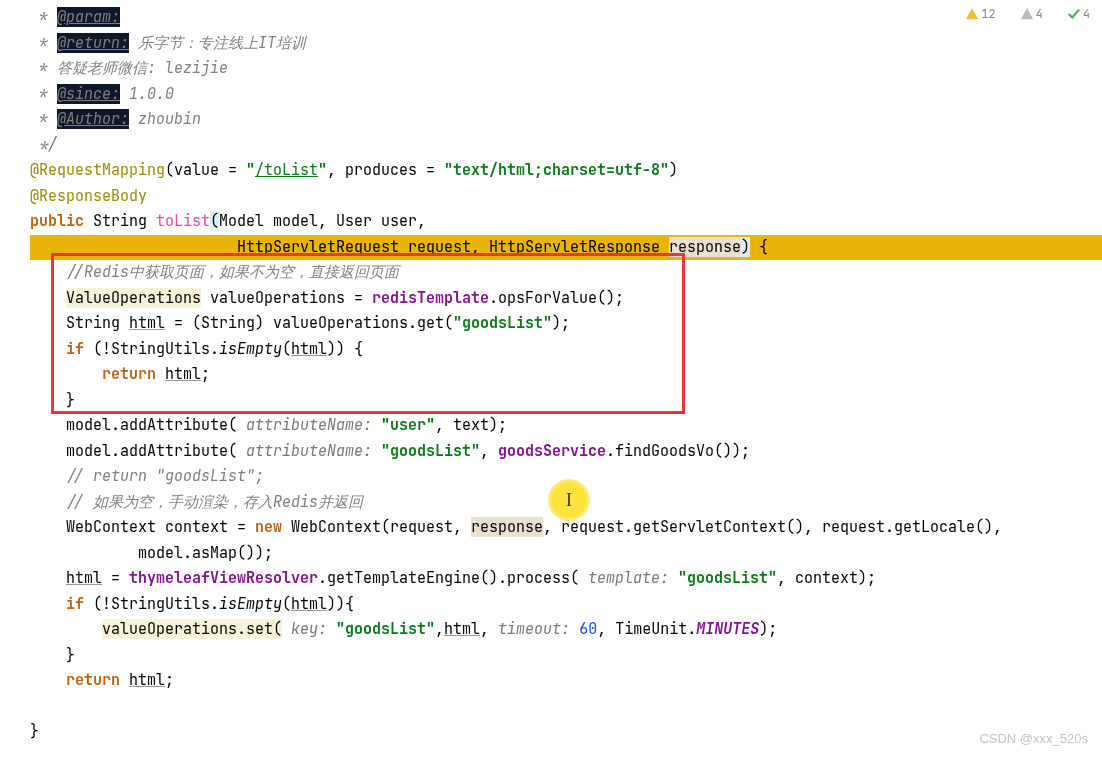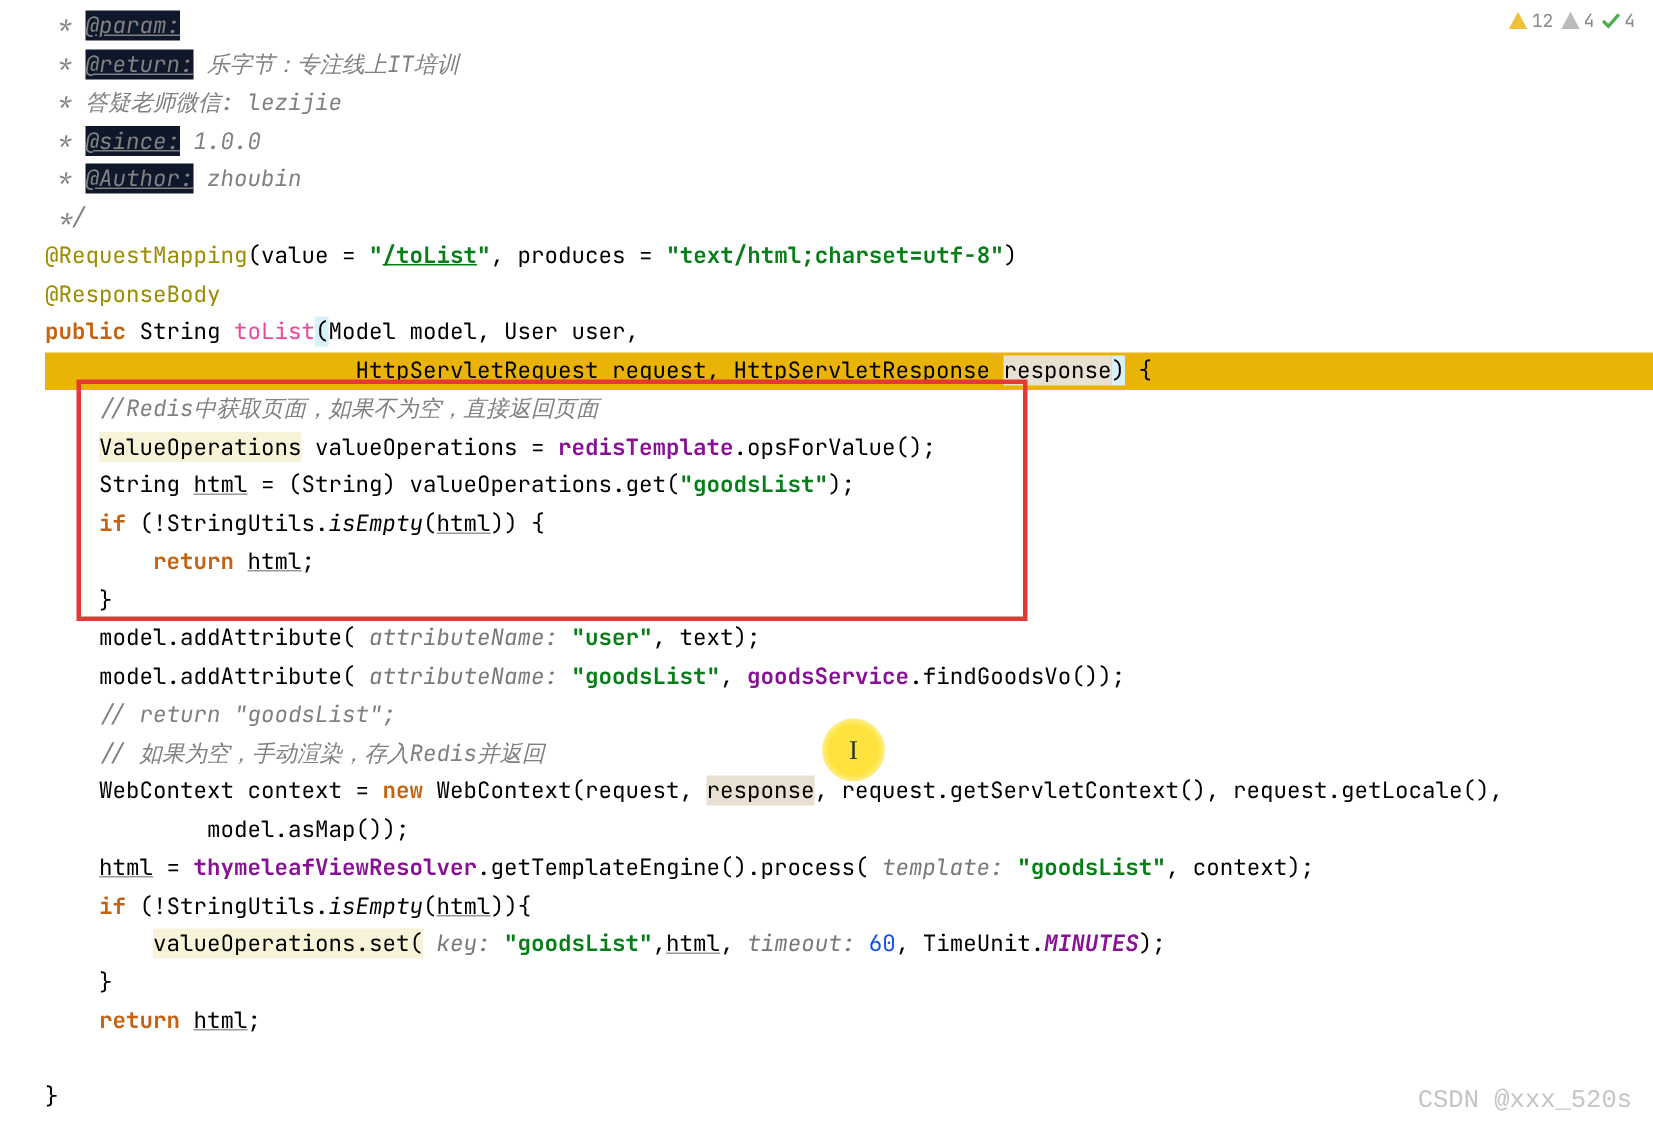--- a/index.html
+++ b/index.html
@@ -15,21 +15,21 @@
       height: 758px;
       overflow: hidden;
     }
     .code-container { position: relative; }
     .line { white-space: pre; }
     .comment { color: #808080; font-style: italic; }
     .doc-tag { color: #808080; font-style: italic; font-weight: normal; text-decoration: underline; background: #0f172a; }
     .keyword-orange { color: #c46210; font-weight: bold; }
     .annotation { color: #9b8c00; }
     .string { color: #067d17; font-weight: bold; }
-    .string-link { color: #067d17; font-weight: bold; text-decoration: underline; }
+    .string-link { color: #067d17; font-weight: normal; text-decoration: underline; }
     .method { color: #ec4899; }
     .number { color: #1750eb; }
     .field { color: #871094; font-weight: bold; }
     .param-hint { color: #787878; font-style: italic; font-weight: normal; }
     .var-underline { text-decoration: underline; text-decoration-color: #999; }
     .enum-italic { font-style: italic; color: #871094; font-weight: bold; }
     .hl-yellow { background: #f7f3d8; }
     .hl-paren { background: #d8f0f7; }
     .hl-caret-line { background: #eab308; display: inline-block; width: 100%; }
     .highlighted-word { background: #e8e0d0; }
@@ -46,32 +46,32 @@
       border-radius: 50%;
       background: radial-gradient(circle, #ffe33d 55%, rgba(255,227,61,0.5) 75%, rgba(255,227,61,0) 100%);
       left: 548px; top: 479px;
       pointer-events: none;
       display: flex; align-items: center; justify-content: center;
       color: #333; font-family: serif; font-size: 18px;
     }
     .top-badges {
       position: absolute;
       top: 4px; right: 12px;
-      display: flex; gap: 4px;
+      display: flex; gap: 24px;
       font-size: 12px;
       color: #888;
     }
     .badge { display: flex; align-items: center; gap: 2px; }
     .badge-icon { width: 14px; height: 14px; display: inline-block; }
     .watermark {
       position: absolute;
       bottom: 8px; right: 14px;
       color: #c4c4c4;
-      font-size: 17px;
-      font-family: Liberation Mono, monospace;
+      font-size: 13px;
+      font-family: Liberation Sans, sans-serif;
     }
   </style>
 </head>
 <body>
 
 <div class="top-badges">
   <span class="badge">
     <span class="badge-icon">
       <svg viewBox="0 0 16 16">
           <path d="M8 1 L15 14 L1 14 Z" fill="#f2c037"></path>

